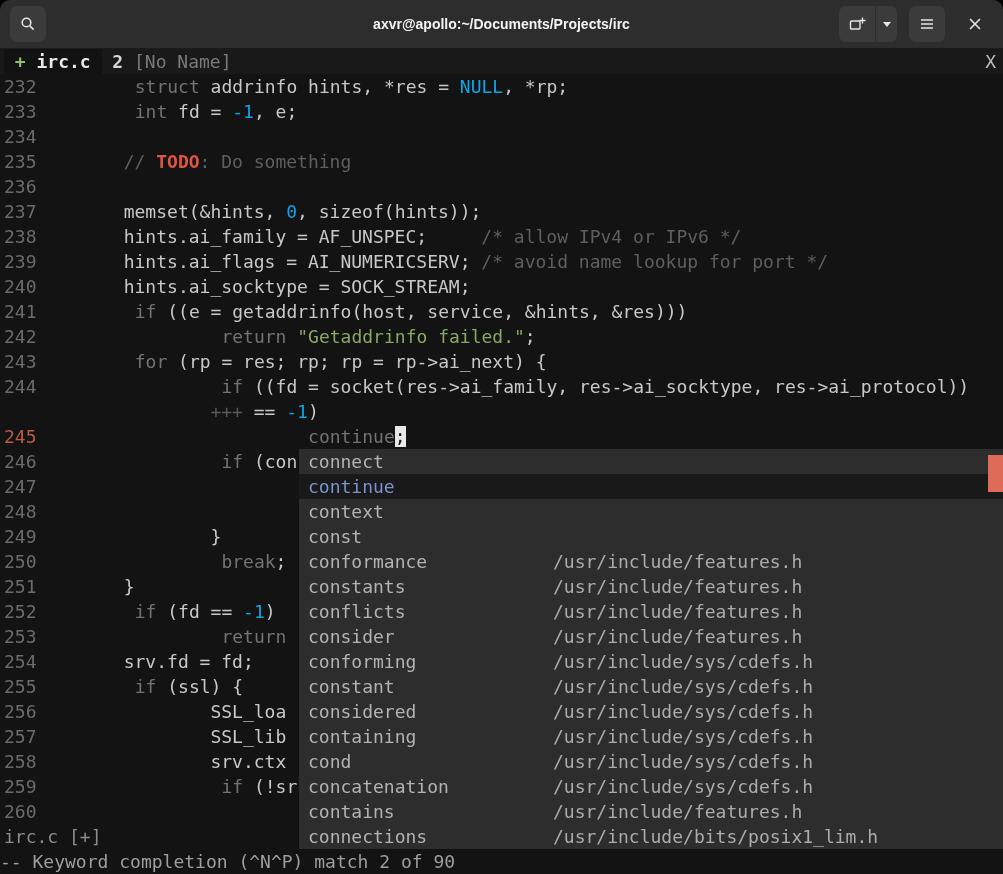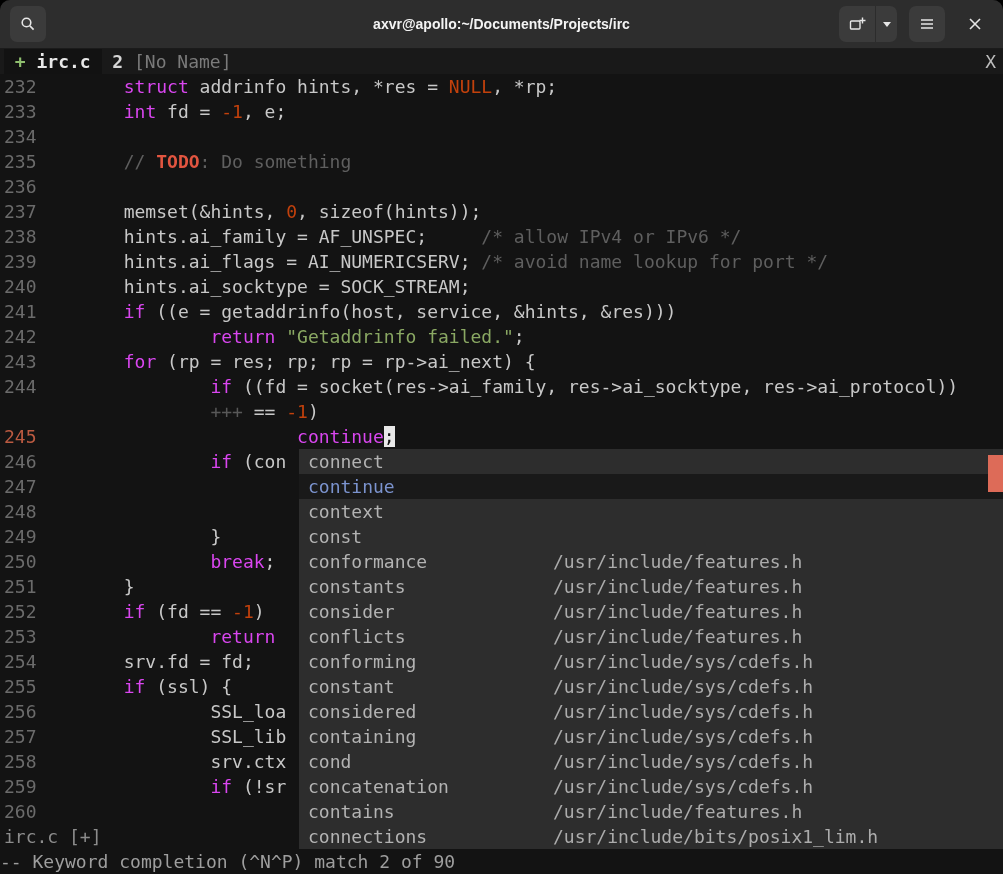--- a/index.html
+++ b/index.html
@@ -75,25 +75,25 @@
   .code .row { display:flex; }
   .code { padding-left:4px; }
   .lnum {
     flex:none; width:33px; text-align:right; padding-right:11px;
     color:#6b6b6b;
   }
   .lnum.cur { color:#bb5a41; }
   .ltext { white-space:pre; }
 
   .seg-n    { color:#c8c8c8; }
-  .seg-kw   { color:#d946ef; }
+  .seg-kw   { color:#737373;margin-left:11px; }
   .seg-com  { color:#5f5f5f; }
   .seg-todo { color:#e25540; font-weight:bold; }
   .seg-str  { color:#8aa863; }
-  .seg-lit  { color:#c2410c; }
+  .seg-lit  { color:#0ea5e9; }
   .seg-brk  { color:#585858; }
   .seg-cursor { background:#e8e8e8; color:#131313; }
 
   
   .statusline { padding-left:4px; color:#8c8c8c; }
   .msgline { padding-left:0; color:#9e9e9e; }
 
   
   .popup {
     position:absolute;
@@ -208,22 +208,22 @@
     <div class="row msgline"><span>-- Keyword completion (^N^P) match 2 of 90</span></div>
 
     <div class="popup">
       <div>
           <div class="pitem"><span class="pword">connect</span><span class="ppath"></span></div>
           <div class="pitem sel"><span class="pword">continue</span><span class="ppath"></span></div>
           <div class="pitem"><span class="pword">context</span><span class="ppath"></span></div>
           <div class="pitem"><span class="pword">const</span><span class="ppath"></span></div>
           <div class="pitem"><span class="pword">conformance</span><span class="ppath">/usr/include/features.h</span></div>
           <div class="pitem"><span class="pword">constants</span><span class="ppath">/usr/include/features.h</span></div>
+          <div class="pitem"><span class="pword">conflicts</span><span class="ppath">/usr/include/features.h</span></div>
           <div class="pitem"><span class="pword">consider</span><span class="ppath">/usr/include/features.h</span></div>
-          <div class="pitem"><span class="pword">conflicts</span><span class="ppath">/usr/include/features.h</span></div>
           <div class="pitem"><span class="pword">conforming</span><span class="ppath">/usr/include/sys/cdefs.h</span></div>
           <div class="pitem"><span class="pword">constant</span><span class="ppath">/usr/include/sys/cdefs.h</span></div>
           <div class="pitem"><span class="pword">considered</span><span class="ppath">/usr/include/sys/cdefs.h</span></div>
           <div class="pitem"><span class="pword">containing</span><span class="ppath">/usr/include/sys/cdefs.h</span></div>
           <div class="pitem"><span class="pword">cond</span><span class="ppath">/usr/include/sys/cdefs.h</span></div>
           <div class="pitem"><span class="pword">concatenation</span><span class="ppath">/usr/include/sys/cdefs.h</span></div>
           <div class="pitem"><span class="pword">contains</span><span class="ppath">/usr/include/features.h</span></div>
           <div class="pitem"><span class="pword">connections</span><span class="ppath">/usr/include/bits/posix1_lim.h</span></div>
         </div>
       <div class="pscroll"></div>

